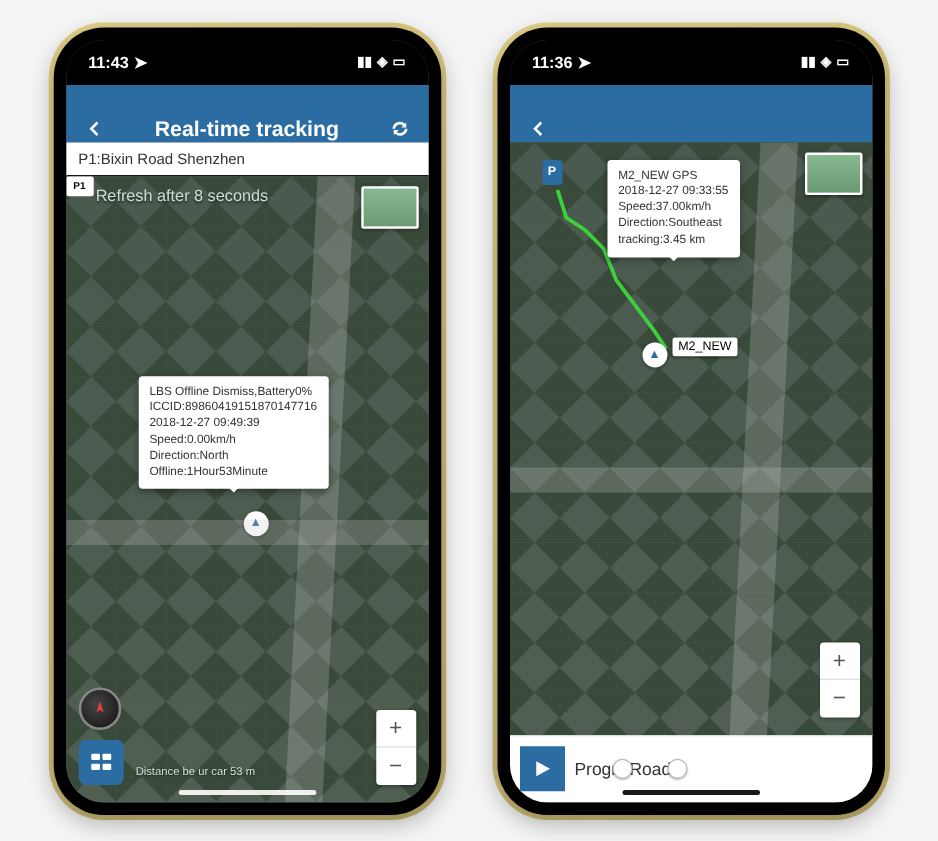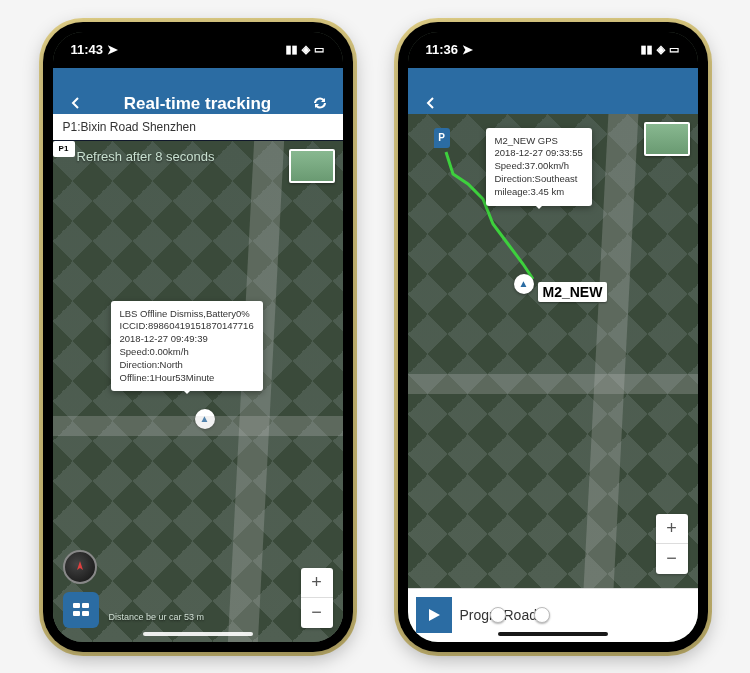--- a/index.html
+++ b/index.html
@@ -165,21 +165,21 @@
     display: flex;
     align-items: center;
     justify-content: center;
     font-size: 10px;
     color: #2b6ca3;
     box-shadow: 0 1px 3px rgba(0,0,0,0.4);
   }
   .marker-1 { top: 268px; left: 142px; }
   .marker-1b { top: 266px; left: 166px; width:22px; height:16px; border-radius:2px; background:#fff; font-size:8px; font-weight:bold; display:flex; align-items:center; justify-content:center; }
   .marker-2 { top: 160px; left: 106px; }
-  .marker-2-label { position:absolute; top:168px; left:130px; background:#fff; font-size:14px; padding:2px 5px; border-radius:2px; font-weight:700; box-shadow:0 1px 2px rgba(0,0,0,0.4); }
+  .marker-2-label { position:absolute; top:156px; left:130px; background:#fff; font-size:10px; padding:2px 5px; border-radius:2px; font-weight:400; box-shadow:0 1px 2px rgba(0,0,0,0.4); }
   .marker-p { position:absolute; top:14px; left:26px; width:16px; height:20px; background:#2b6ca3; color:#fff; font-size:10px; font-weight:bold; display:flex; align-items:center; justify-content:center; border-radius:3px 3px 3px 0; }
   .route-line {
     position: absolute;
     top: 30px;
     left: 30px;
     width: 120px;
     height: 140px;
   }
   .compass-btn {
     position: absolute;
@@ -403,21 +403,21 @@
         <path d="M8 8 L15 30 L30 40 L45 55 L55 80 L70 100 L85 120 L95 135" stroke="#3dd03d" stroke-width="3" fill="none"></path>
       </svg>
       <div class="marker-p">P</div>
       <div class="minimap"></div>
 
       <div class="callout callout-2">
         <div>M2_NEW  GPS</div>
         <div>2018-12-27 09:33:55</div>
         <div>Speed:37.00km/h</div>
         <div>Direction:Southeast</div>
-        <div>mileage:3.45 km</div>
+        <div>tracking:3.45 km</div>
       </div>
       <div class="marker marker-2">▲</div>
       <div class="marker-2-label">M2_NEW</div>
 
       <div class="zoom-ctrl">
         <div class="zoom-btn">+</div>
         <div class="zoom-btn">−</div>
       </div>
     </div>
 

